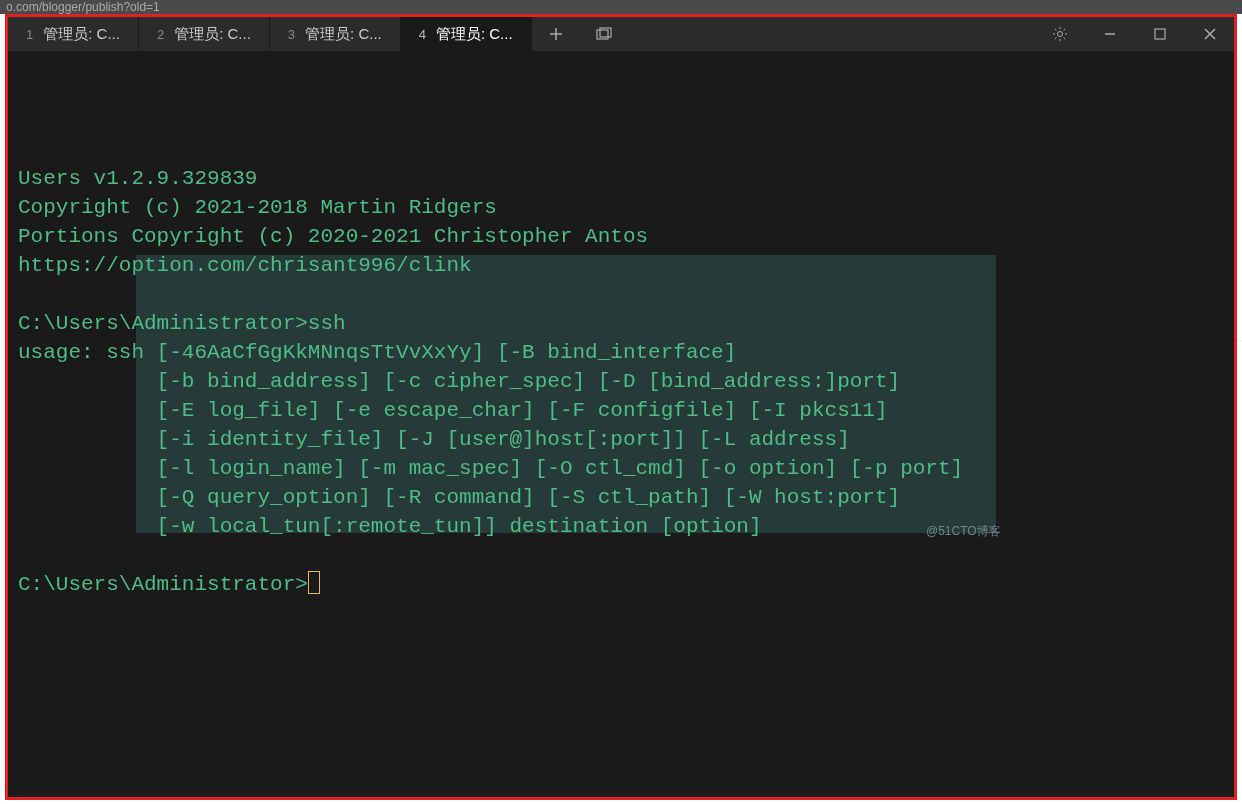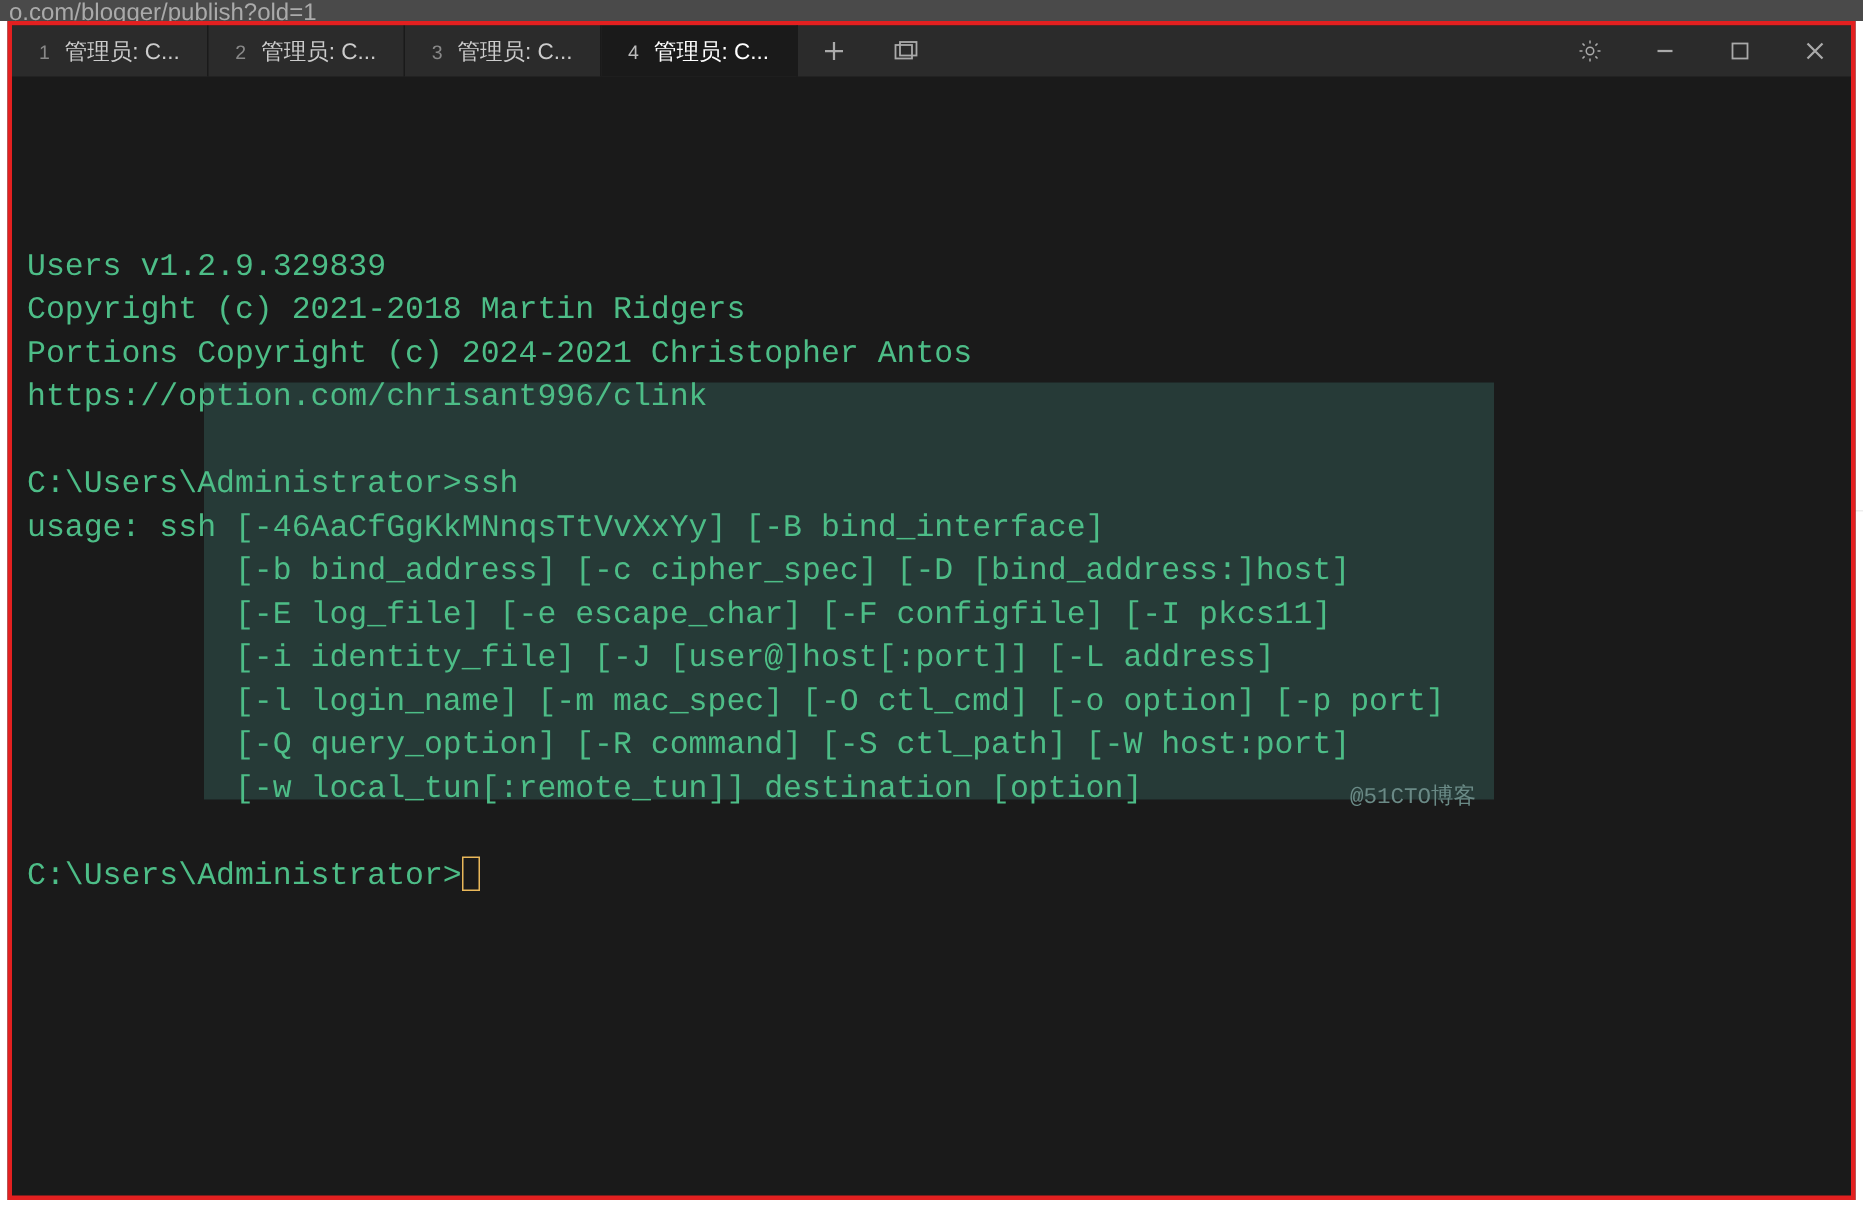--- a/index.html
+++ b/index.html
@@ -17,21 +17,21 @@
       background: #ffffff;
       z-index: 1;
     }
     .bg-url-bar {
       position: absolute;
       top: 0; left: 0;
       width: 100%;
       height: 14px;
       background: #4a4a4a;
       color: #aaa;
-      font-size: 16px;
+      font-size: 12px;
       padding-left: 6px;
       overflow: hidden;
     }
     .bg-bookmarks {
       position: absolute;
       top: 44px; left: 0;
       width: 100%;
       height: 30px;
       display: flex;
       align-items: center;
@@ -183,25 +183,25 @@
       position: absolute;
       left: 128px;
       top: 204px;
       width: 860px;
       height: 278px;
       background: rgba(50, 85, 80, 0.55);
       z-index: 0;
     }
     .watermark {
       position: absolute;
-      left: 892px;
+      left: 918px;
       top: 466px;
-      font-size: 15px;
+      font-size: 12px;
       color: #6a8a86;
-      font-family: Liberation Mono, monospace;
+      font-family: Liberation Sans, sans-serif;
       z-index: 1;
     }
     .term-text {
       position: relative;
       z-index: 2;
     }
     .cursor {
       display: inline-block;
       width: 12px;
       height: 23px;
@@ -333,26 +333,26 @@
           </svg>
       </div>
     </div>
   </div>
 
   <div class="terminal-body">
     <div class="highlight-block"></div>
     <div class="watermark">@51CTO博客</div>
 <div class="term-text"><span>Users v1.2.9.329839</span>
 <span>Copyright (c) 2021-2018 Martin Ridgers</span>
-<span>Portions Copyright (c) 2024-2021 Christopher Antos</span>
+<span>Portions Copyright (c) 2020-2021 Christopher Antos</span>
 <span>https://option.com/chrisant996/clink</span>
 <span></span>
 <span>C:\Users\Administrator&gt;ssh</span>
 <span>usage: ssh [-46AaCfGgKkMNnqsTtVvXxYy] [-B bind_interface]</span>
-<span>           [-b bind_address] [-c cipher_spec] [-D [bind_address:]host]</span>
+<span>           [-b bind_address] [-c cipher_spec] [-D [bind_address:]port]</span>
 <span>           [-E log_file] [-e escape_char] [-F configfile] [-I pkcs11]</span>
 <span>           [-i identity_file] [-J [user@]host[:port]] [-L address]</span>
 <span>           [-l login_name] [-m mac_spec] [-O ctl_cmd] [-o option] [-p port]</span>
 <span>           [-Q query_option] [-R command] [-S ctl_path] [-W host:port]</span>
 <span>           [-w local_tun[:remote_tun]] destination [option]</span>
 <span></span>
 <span>C:\Users\Administrator&gt;</span><span class="cursor"></span></div>
   </div>
 </div>
 

